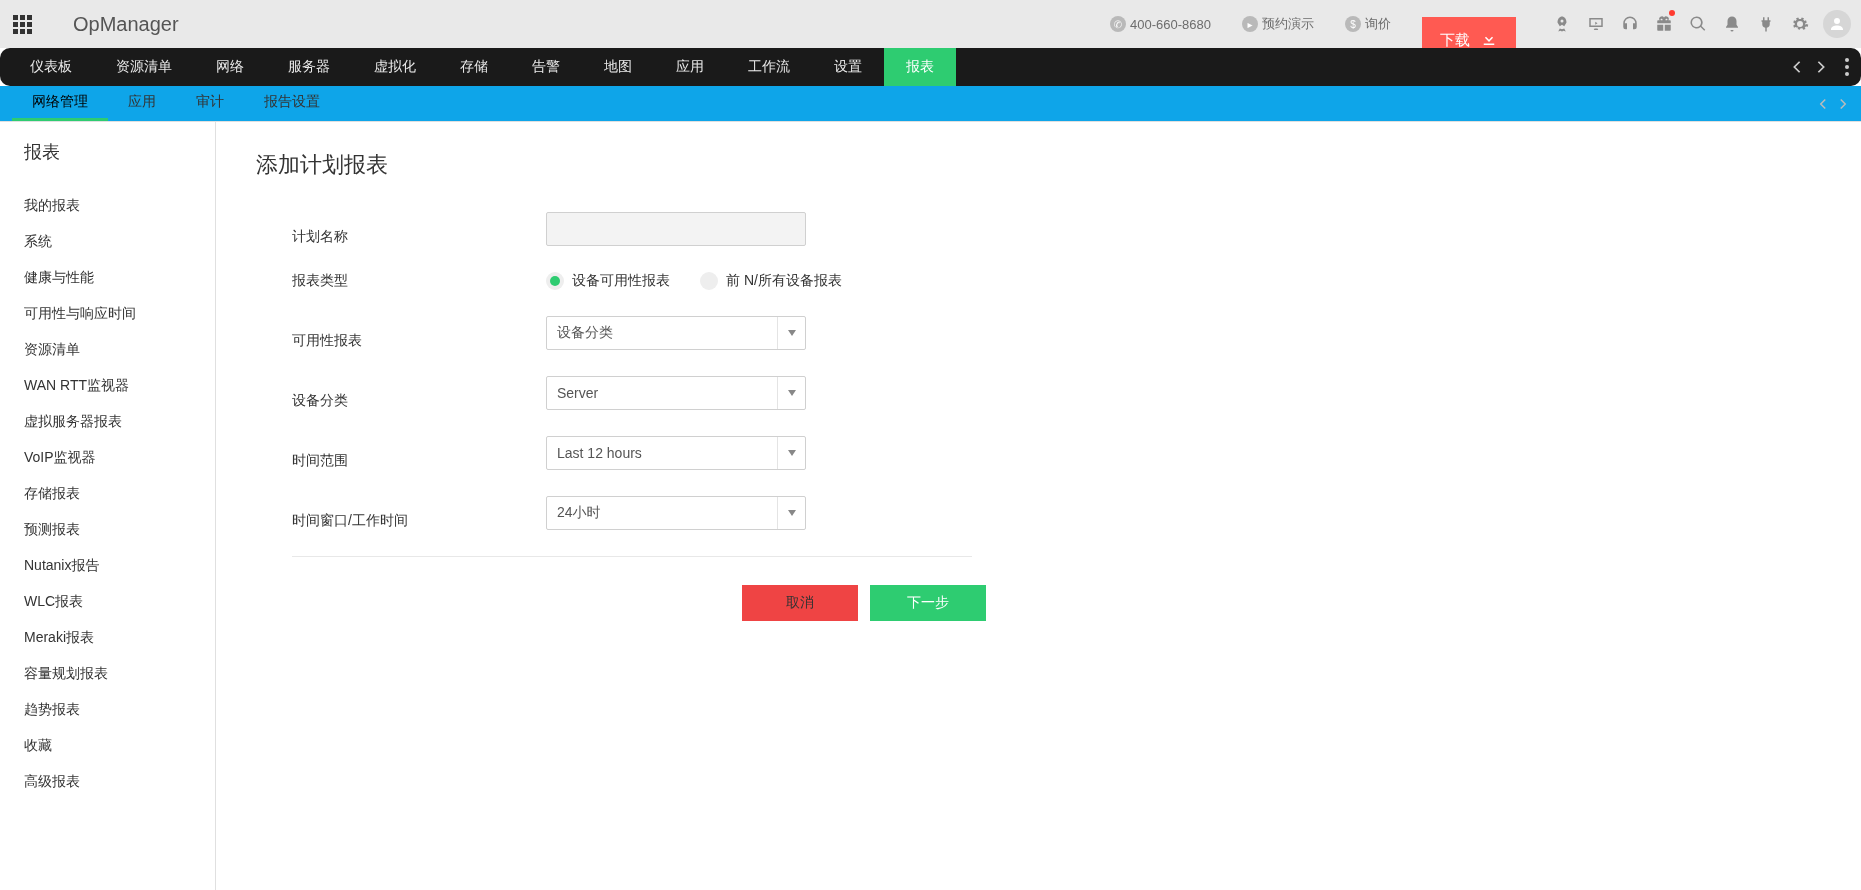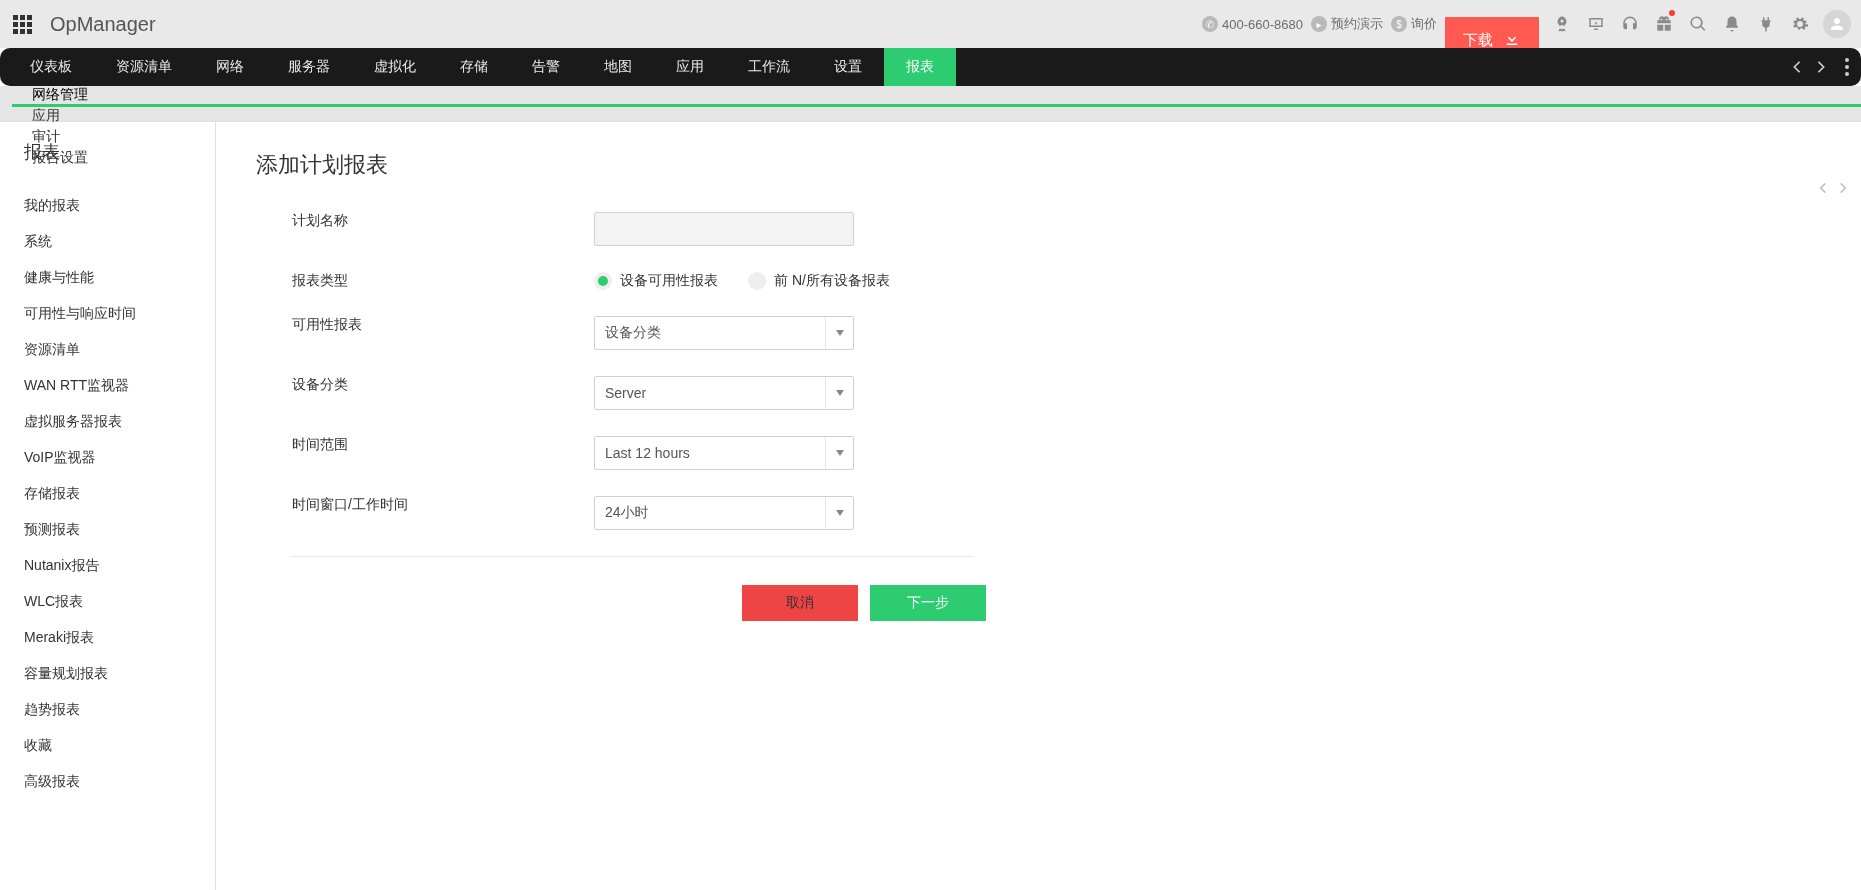--- a/index.html
+++ b/index.html
@@ -1,19 +1,19 @@
 <!DOCTYPE html>
 <html><head>
 <meta charset="utf-8">
 <style>
 * { margin: 0; padding: 0; box-sizing: border-box; }
 body { font-family: -apple-system, BlinkMacSystemFont, "Segoe UI", "Microsoft YaHei", sans-serif; font-size: 14px; color: #333; background: #fff; }
 
 
-.topbar { height: 48px; background: #e9e9e9; display: flex; align-items: center; padding: 0 10px; }
+.topbar { height: 48px; background: #e9e9e9; display: flex; align-items: center; padding: 0 10px; gap: 23px; }
 .app-grid-icon { width: 24px; height: 24px; margin-right: 16px; cursor: pointer; display: flex; flex-wrap: wrap; gap: 2px; align-content: center; justify-content: center; }
 .app-grid-icon span { width: 5px; height: 5px; background: #333; }
 .brand { font-size: 20px; color: #555; font-weight: 400; }
 .topbar-spacer { flex: 1; }
 .contact-item { display: flex; align-items: center; color: #6d6d6d; font-size: 13px; margin-right: 8px; cursor: pointer; }
 .contact-icon { width: 16px; height: 16px; border-radius: 50%; background: #b9b9b9; display: inline-flex; align-items: center; justify-content: center; margin-right: 4px; color: #fff; font-size: 10px; }
 .download-btn { background: #ff5a52; color: #fff; height: 48px; padding: 0 18px; display: flex; align-items: center; gap: 10px; font-size: 15px; cursor: pointer; margin-top: 33px; }
 .download-icon svg { width: 18px; height: 18px; fill: #fff; }
 .top-icons { display: flex; align-items: center; gap: 0px; margin-left: 6px; }
 .top-icon { width: 34px; height: 48px; display: flex; align-items: center; justify-content: center; cursor: pointer; position: relative; }
@@ -26,38 +26,38 @@
 .mainnav { height: 38px; background: #1a1a1a; display: flex; align-items: stretch; padding-left: 8px; position: relative; border-radius: 10px; }
 .mainnav-item { color: #eaeaea; padding: 0 22px; display: flex; align-items: center; font-size: 14px; cursor: pointer; }
 .mainnav-item.active { background: #2ecc71; color: #fff; }
 .mainnav-right { margin-left: auto; display: flex; align-items: center; }
 .nav-arrow { width: 24px; height: 38px; display: flex; align-items: center; justify-content: center; cursor: pointer; color: #ccc; }
 .nav-arrow svg { width: 10px; height: 14px; stroke: #ccc; fill: none; stroke-width: 2; }
 .nav-more { width: 28px; height: 38px; display: flex; align-items: center; justify-content: center; cursor: pointer; }
 .nav-more svg { width: 4px; height: 18px; fill: #ccc; }
 
 
-.subnav { height: 36px; background: #e5e5e5; border-bottom: 1px solid #e0e0e0; display: flex; align-items: stretch; padding-left: 12px; flex-direction: column; }
+.subnav { height: 36px; background: #0ea5e9; border-bottom: 1px solid #e0e0e0; display: flex; align-items: stretch; padding-left: 12px; }
 .subnav-item { padding: 0 20px; display: flex; align-items: center; font-size: 14px; color: #333; cursor: pointer; border-bottom: 3px solid transparent; }
 .subnav-item.active { border-bottom-color: #2ecc71; color: #000; }
 .subnav-right { margin-left: auto; display: flex; align-items: center; padding-right: 8px; }
 .subnav-arrow { width: 20px; height: 36px; display: flex; align-items: center; justify-content: center; cursor: pointer; }
 .subnav-arrow svg { width: 8px; height: 12px; stroke: #bbb; fill: none; stroke-width: 2; }
 
 
 .layout { display: flex; height: calc(100vh - 122px); }
 .sidebar { width: 216px; border-right: 1px solid #e0e0e0; padding: 18px 0 18px 24px; overflow-y: auto; }
 .sidebar-title { font-size: 18px; color: #333; margin-bottom: 24px; font-weight: 500; }
 .sidebar-link { display: block; font-size: 14px; color: #333; padding: 9px 0; cursor: pointer; }
 
 .content { flex: 1; padding: 28px 40px; overflow-y: auto; }
 .page-title { font-size: 22px; color: #333; font-weight: 500; margin-bottom: 32px; }
 
 .form { max-width: 900px; padding-left: 36px; }
-.form-row { display: flex; align-items: flex-start; margin-bottom: 26px; gap: 48px; }
+.form-row { display: flex; align-items: flex-end; margin-bottom: 26px; }
 .form-label { width: 254px; font-size: 14px; color: #333; }
 .form-control { flex: 0 0 260px; }
 .text-input { width: 260px; height: 34px; border: 1px solid #d0d0d0; background: #f3f3f3; padding: 0 10px; font-size: 14px; border-radius: 2px; }
 .select { width: 260px; height: 34px; border: 1px solid #d0d0d0; background: #fff; display: flex; align-items: center; padding: 0 10px; font-size: 14px; border-radius: 2px; cursor: pointer; position: relative; color: #555; }
 .select-caret { position: absolute; right: 0; top: 0; width: 28px; height: 100%; border-left: 1px solid #e4e4e4; display: flex; align-items: center; justify-content: center; }
 .select-caret svg { width: 8px; height: 6px; fill: #888; }
 
 .radio-group { display: flex; align-items: center; gap: 30px; }
 .radio-item { display: flex; align-items: center; gap: 8px; cursor: pointer; }
 .radio-outer { width: 18px; height: 18px; border-radius: 50%; background: #eeeeee; display: flex; align-items: center; justify-content: center; }

